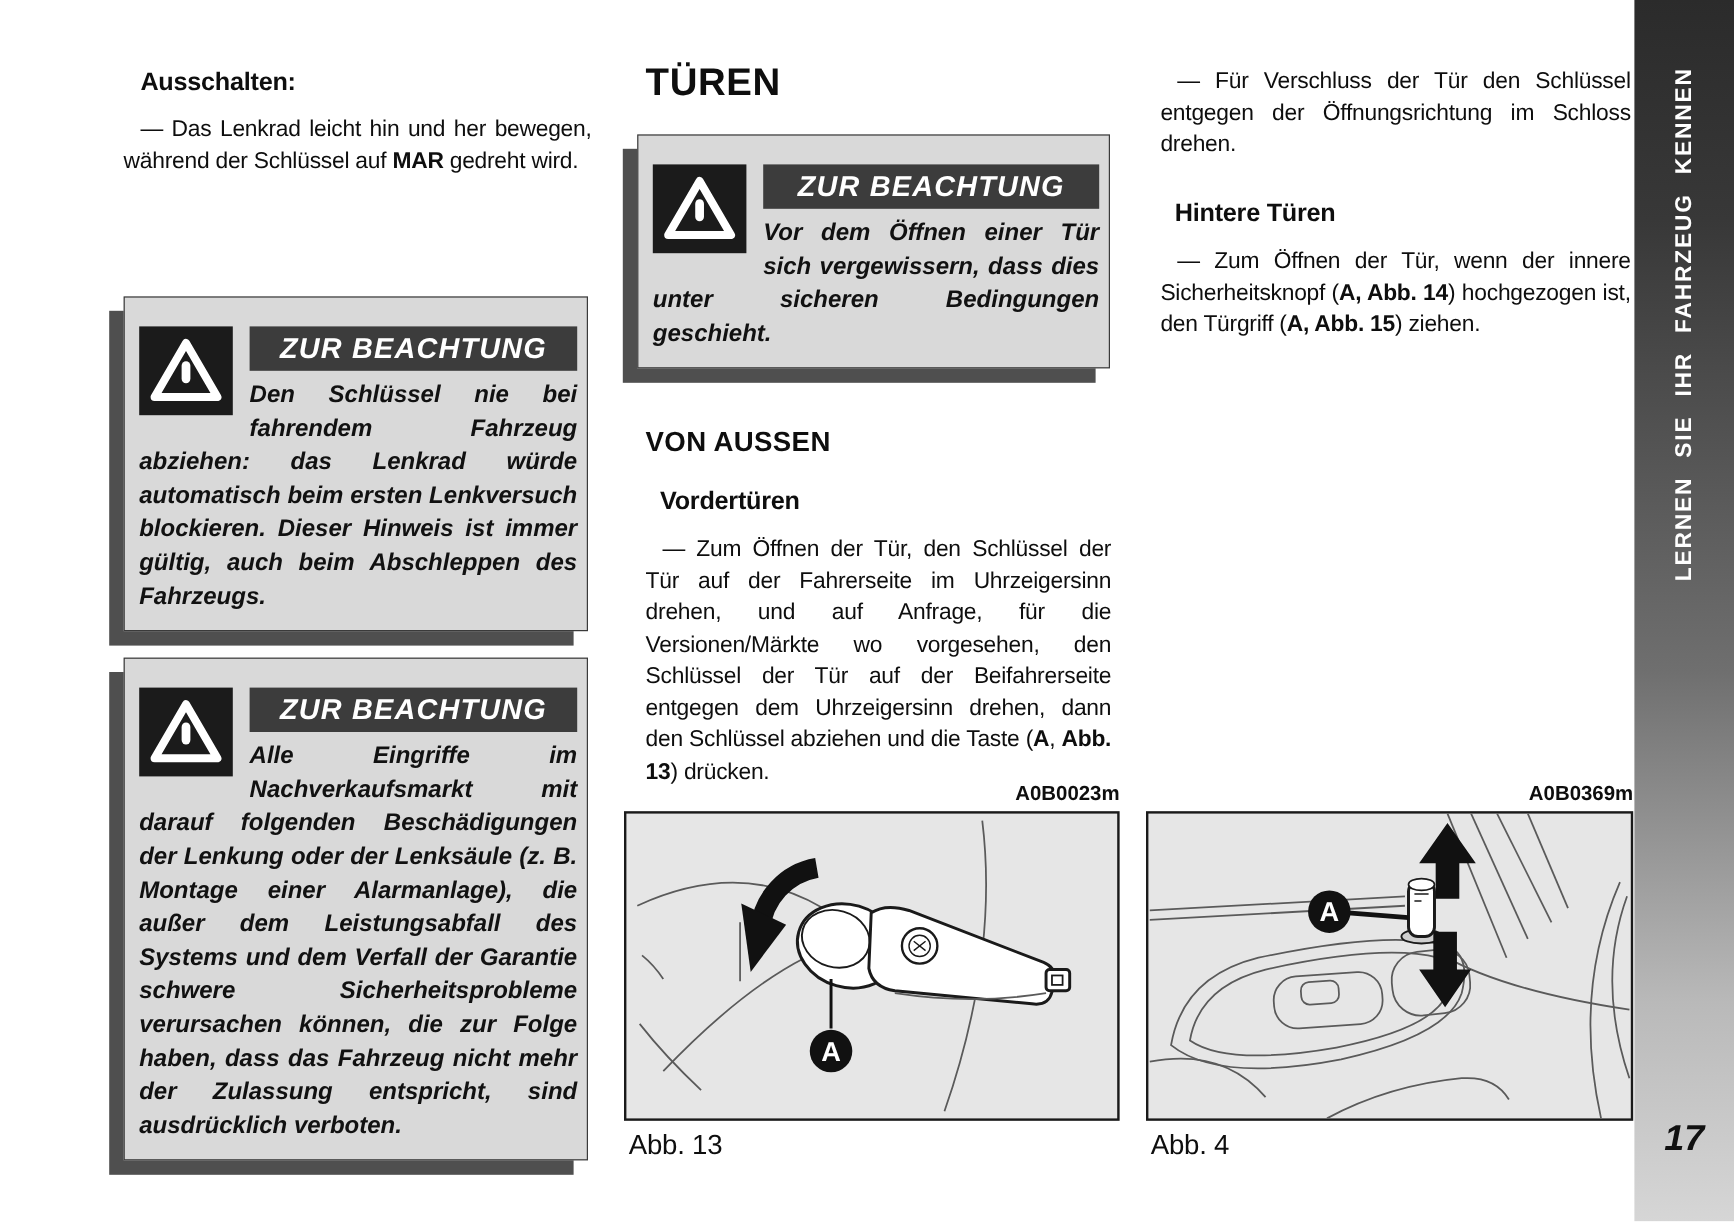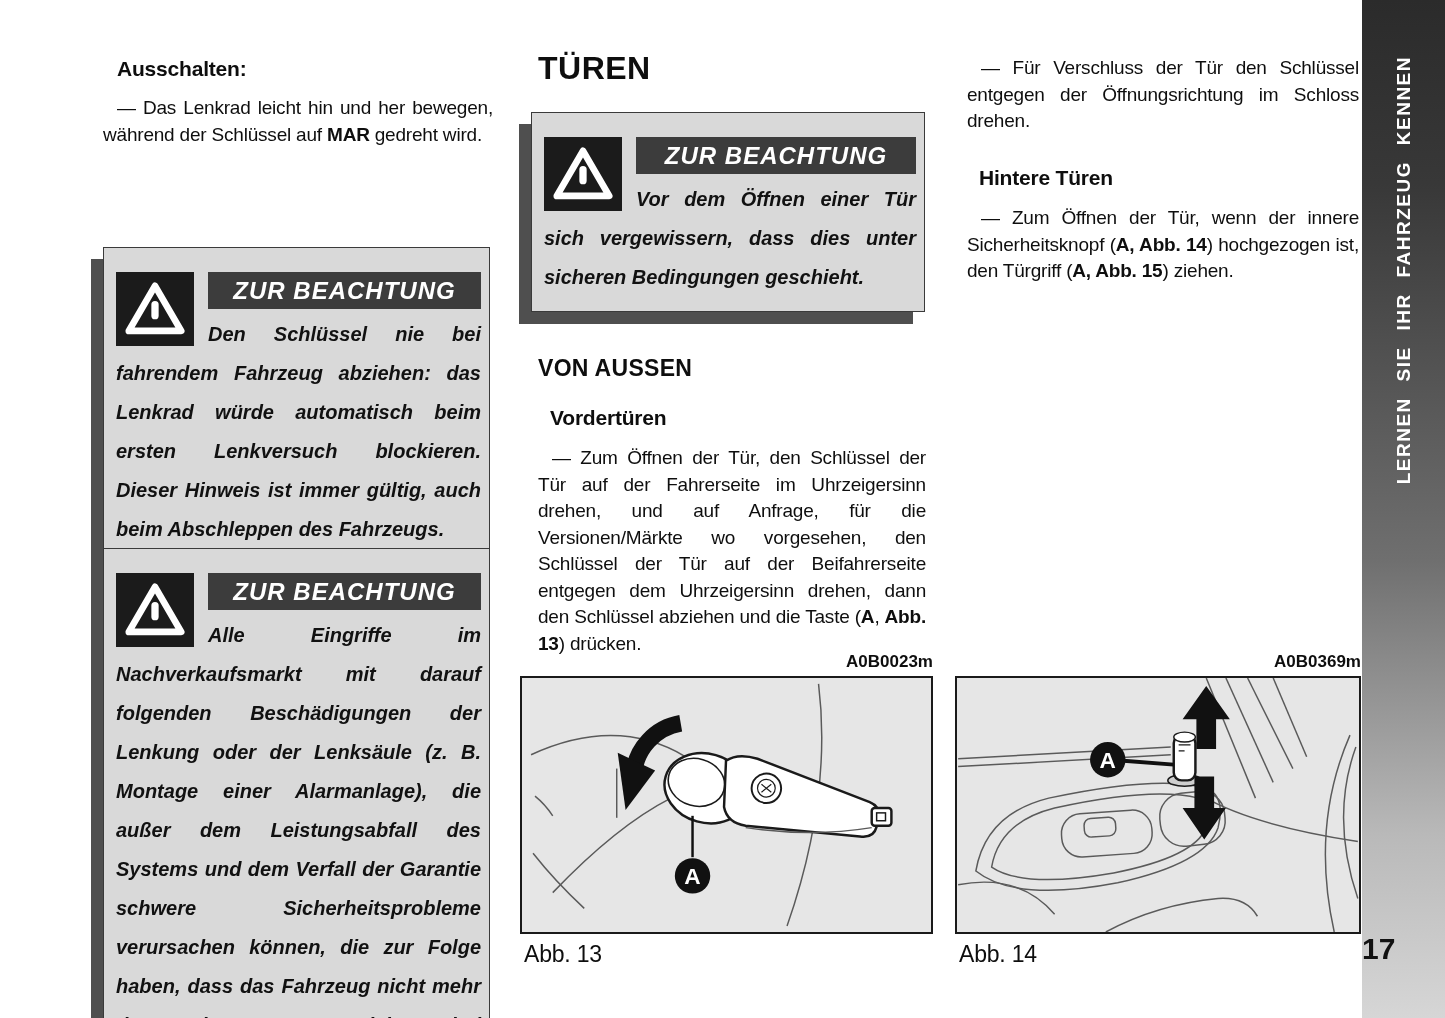--- a/index.html
+++ b/index.html
@@ -26,42 +26,42 @@
     margin:0 14px 8px 0; display:flex; align-items:center; justify-content:center;
   }
   .warnicon svg { width:62px; height:56px; }
   .warnhead {
     overflow:hidden; background:#3c3c3c; color:#ffffff;
     font-weight:bold; font-style:italic; font-size:24px; letter-spacing:1px;
     text-align:center; height:37px; line-height:37px; margin-bottom:6px;
   }
   .warntext {
     font-size:20px; font-weight:bold; font-style:italic;
-    line-height:39px; text-align:justify; color:#111111;
+    line-height:28px; text-align:justify; color:#111111;
   }
 
   .figlabel { position:absolute; font-size:17px; font-weight:bold; text-align:right; letter-spacing:0; }
   .figbox { position:absolute; box-sizing:border-box; background:#e6e6e6; border:2px solid #1a1a1a; }
   .figbox svg { display:block; width:100%; height:100%; }
   .figcaption { position:absolute; font-size:23px; letter-spacing:-0.2px; }
 
   .sidebar {
     position:absolute; top:0; right:0; width:83px; height:1018px;
     background:linear-gradient(180deg,#2b2b2b 0%,#383838 18%,#6f6f6f 55%,#b9b9b9 82%,#d6d6d6 100%);
   }
   .sidebar-title {
     position:absolute; top:56px; left:50%;
     transform:translateX(-50%) rotate(180deg);
     writing-mode:vertical-rl; white-space:nowrap;
     color:#ffffff; font-weight:bold; font-size:19px;
     letter-spacing:1.5px; word-spacing:9px;
   }
   .pagenum {
     position:absolute; top:932px; left:0; width:100%;
-    text-align:left; font-size:30px; font-weight:bold; color:#111111;
+    text-align:center; font-size:30px; font-weight:bold; color:#111111;font-style:italic;
   }
   .thin { fill:none; stroke:#5a5a5a; stroke-width:1.5; }
   .ink  { stroke:#1a1a1a; }
 </style>
 </head>
 <body>
 
 <div class="page">
 
   <div class="abs h-small" style="left:105px; top:57px;">Ausschalten:</div>
@@ -180,20 +180,20 @@
 
       <polygon points="252,8 276,42 262,42 262,72 242,72 242,42 228,42" fill="#111111"></polygon>
       <polygon points="250,164 228,132 240,132 240,100 260,100 260,132 272,132" fill="#111111"></polygon>
 
       <line x1="168" y1="84" x2="219" y2="88" stroke="#111111" stroke-width="4"></line>
       <circle cx="152" cy="83" r="18" fill="#111111"></circle>
       <text x="152" y="91" text-anchor="middle" font-size="23" font-weight="bold" fill="#ffffff">A</text>
     </svg>
   </div>
 
-  <div class="figcaption" style="left:959px; top:941px;">Abb. 14</div>
+  <div class="figcaption" style="left:959px; top:941px;">Abb. 4</div>
 
   <div class="sidebar">
     <div class="sidebar-title">LERNEN SIE IHR FAHRZEUG KENNEN</div>
     <div class="pagenum">17</div>
   </div>
 
 </div>
 
 </body></html>

